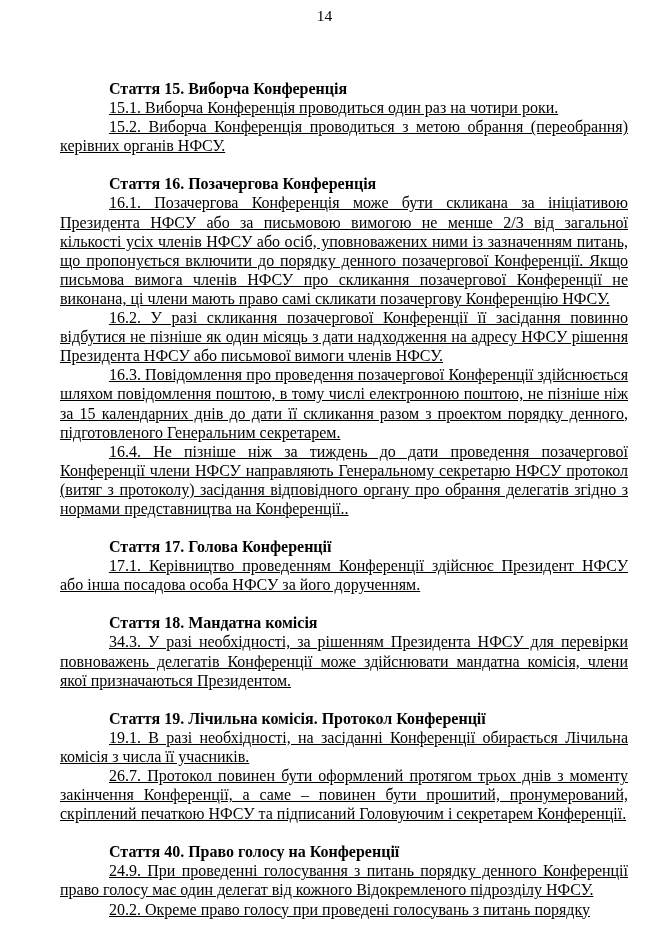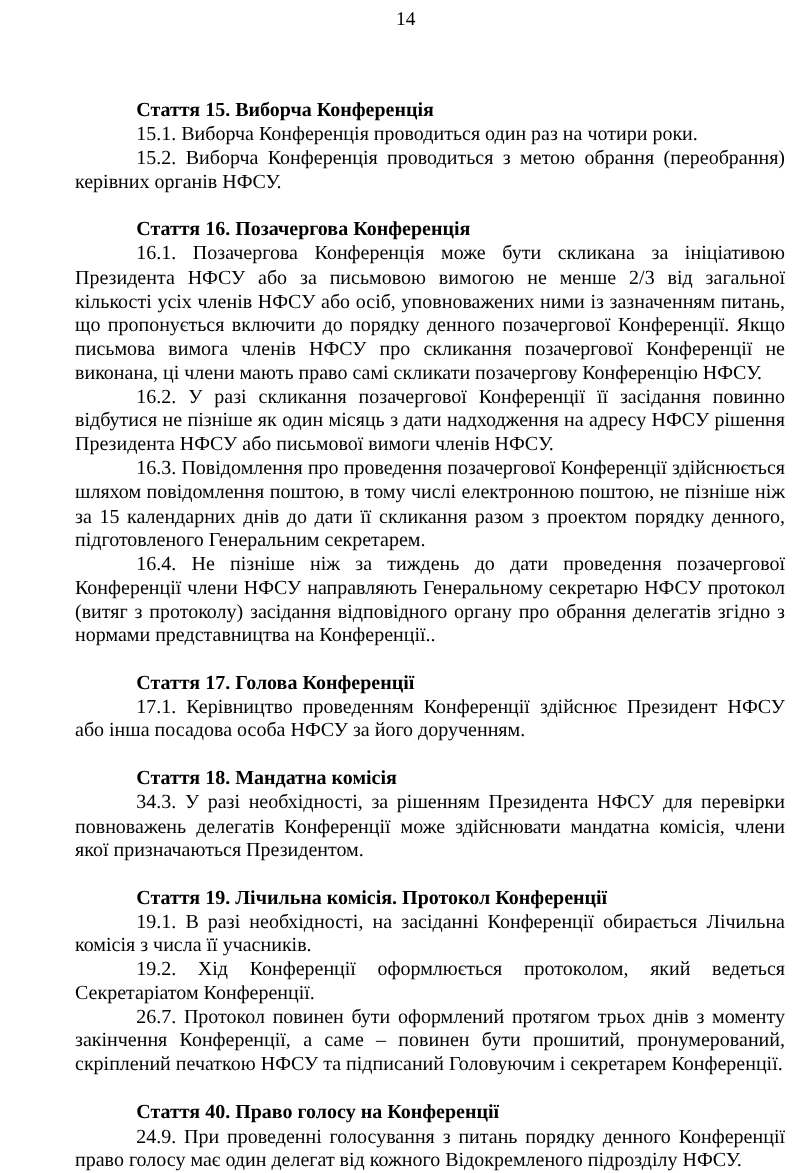--- a/index.html
+++ b/index.html
@@ -15,21 +15,21 @@
     .content {
       position: absolute; top: 46px; left: 60px; width: 568px;
       font-size: 16px; line-height: 19.1px; margin-top: 33px;
     }
     .article { margin: 0; }
     .article + .article { margin-top: 19px; }
     .article-title {
       font-weight: bold; padding-left: 49px; margin: 0;
     }
     .para {
-      margin: 0; text-indent: 49px; text-align: justify;
+      margin: 0; text-indent: 49px; text-align: justify; text-decoration: underline;
     }
   </style>
 </head>
 <body>
 
 <div class="page-number">14</div>
 
 <div class="content">
 
   <section class="article">
@@ -52,21 +52,20 @@
   </section>
 
   <section class="article">
     <p class="article-title">Стаття 18. Мандатна комісія</p>
     <p class="para">34.3. У разі необхідності, за рішенням Президента НФСУ для перевірки повноважень делегатів Конференції  може здійснювати мандатна комісія, члени якої призначаються Президентом.</p>
   </section>
 
   <section class="article">
     <p class="article-title">Стаття 19. Лічильна комісія. Протокол Конференції</p>
     <p class="para">19.1.  В разі необхідності, на засіданні Конференції обирається Лічильна комісія з числа її учасників.</p>
-    <p class="para">19.2. Хід Конференції оформлюється протоколом, який ведеться Секретаріатом Конференції.</p>
     <p class="para">26.7. Протокол повинен бути оформлений протягом трьох днів з моменту закінчення Конференції, а саме – повинен бути прошитий, пронумерований, скріплений печаткою НФСУ та підписаний Головуючим і секретарем Конференції.</p>
   </section>
 
   <section class="article">
     <p class="article-title">Стаття 40. Право голосу на Конференції</p>
     <p class="para">24.9. При проведенні голосування з питань порядку денного Конференції право голосу має один делегат від кожного Відокремленого підрозділу НФСУ.</p>
     <p class="para">20.2. Окреме право голосу при проведені голосувань з питань порядку</p>
   </section>
 
 </div>

